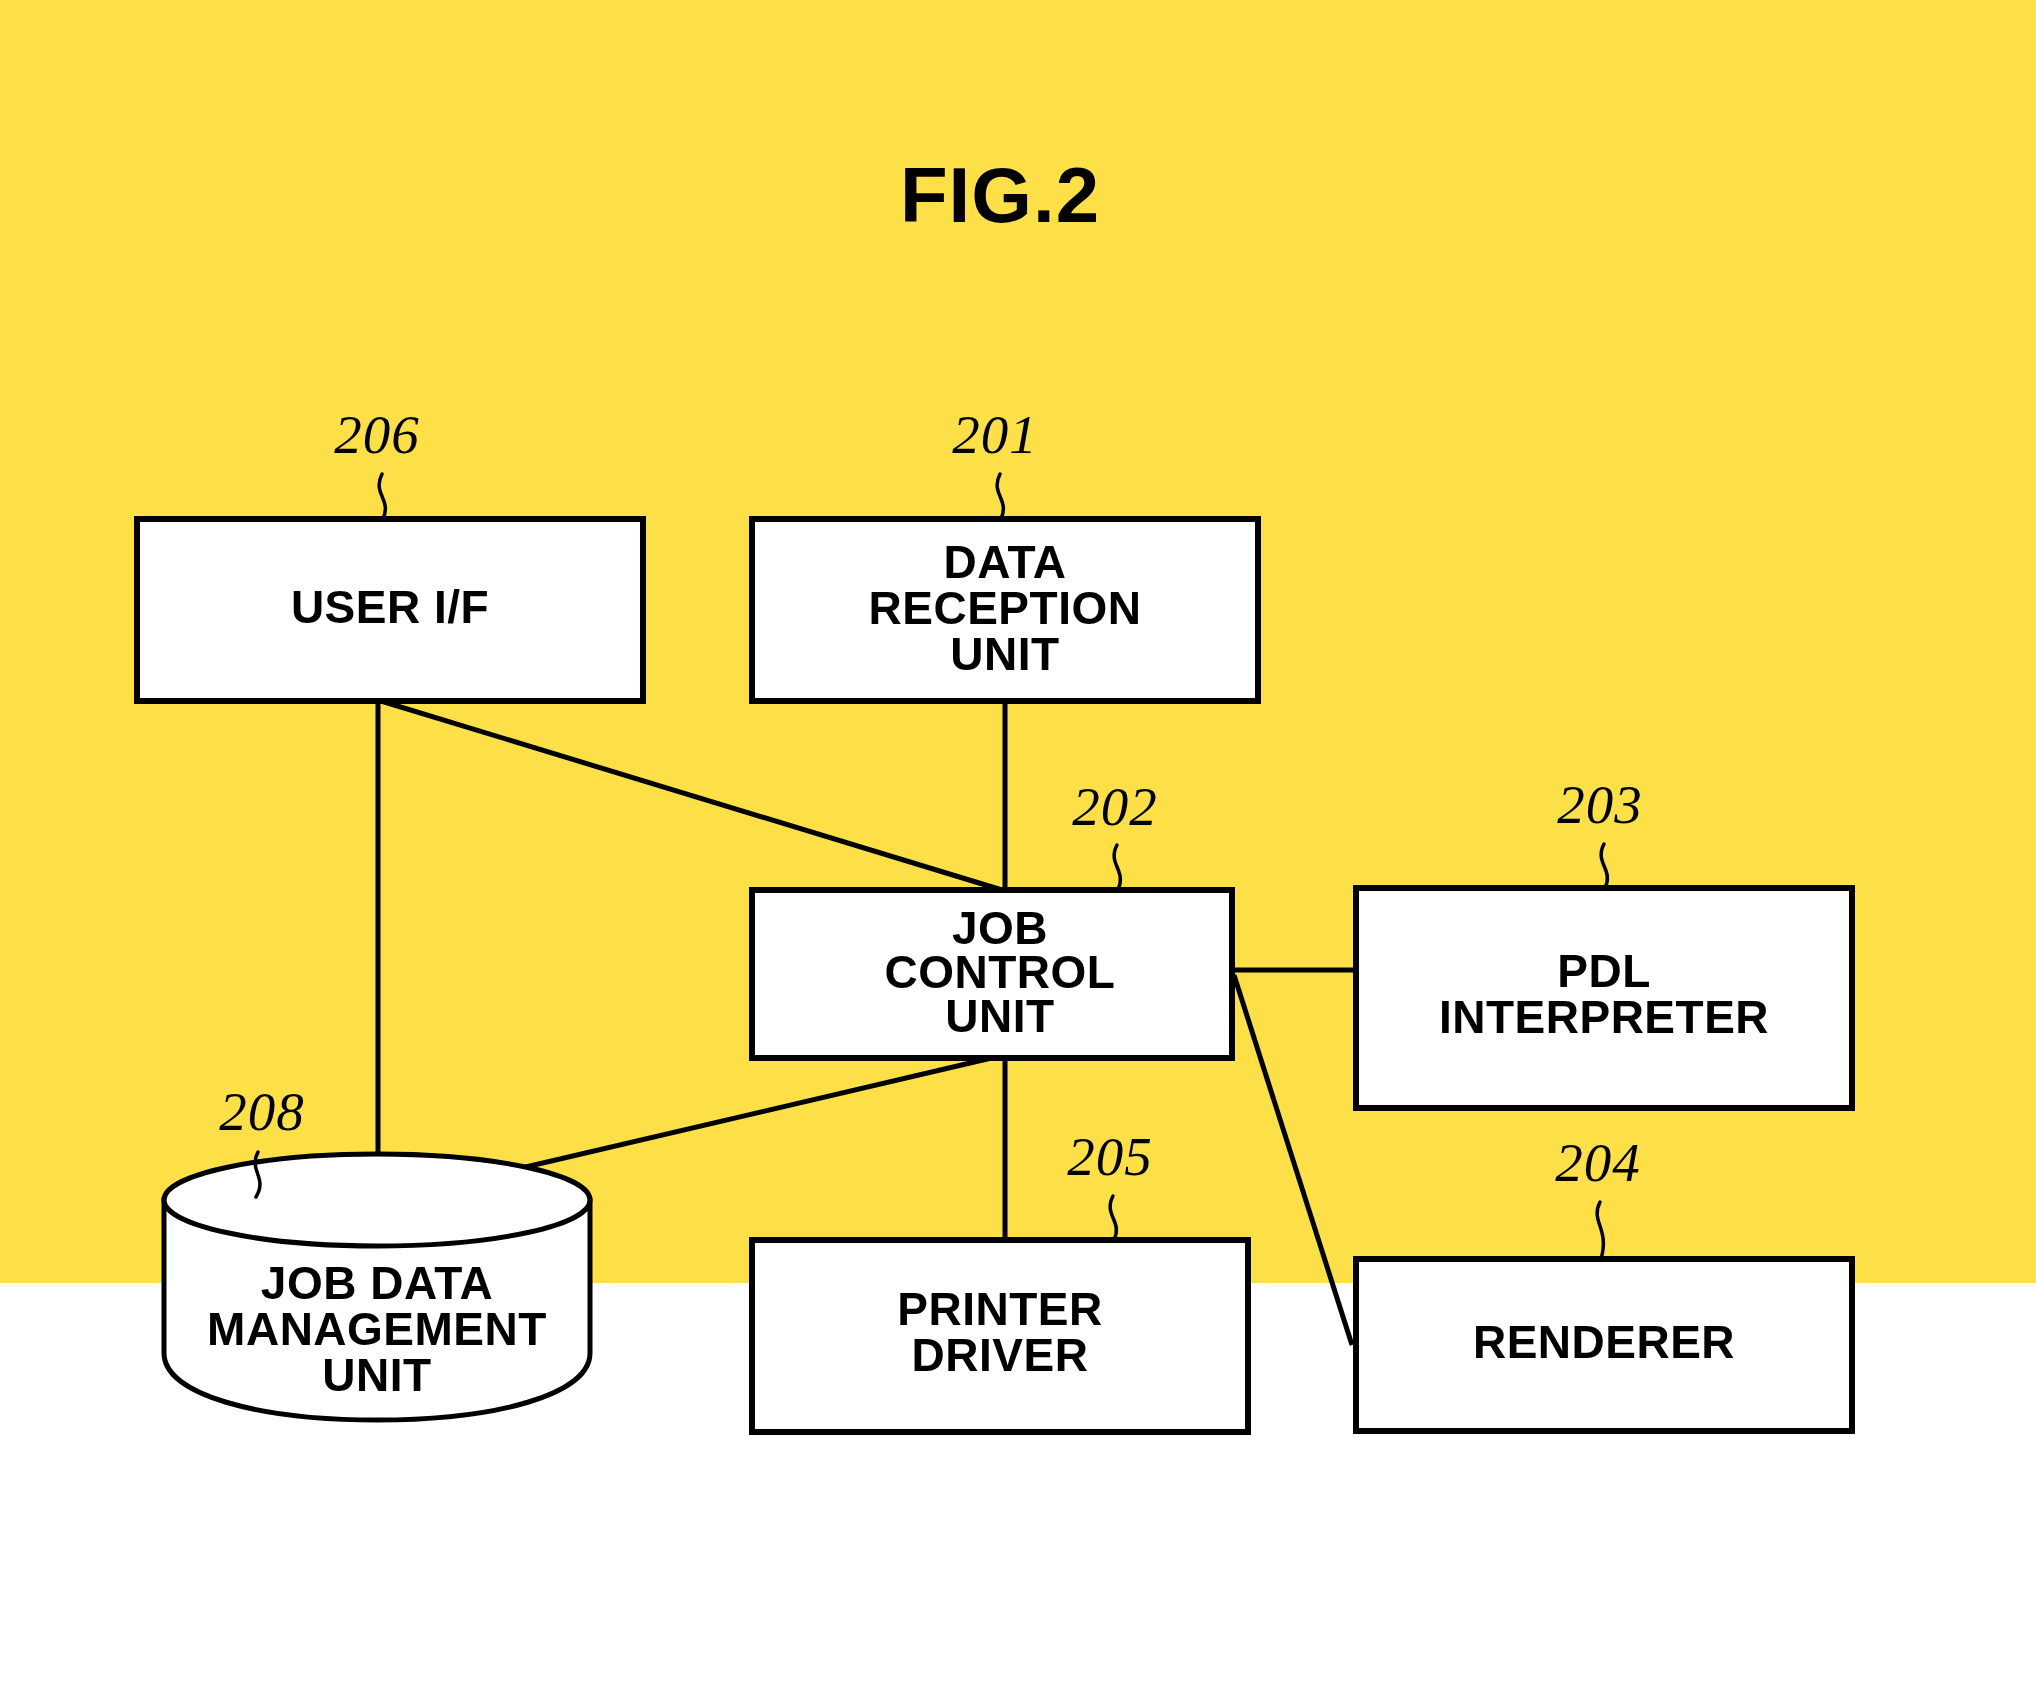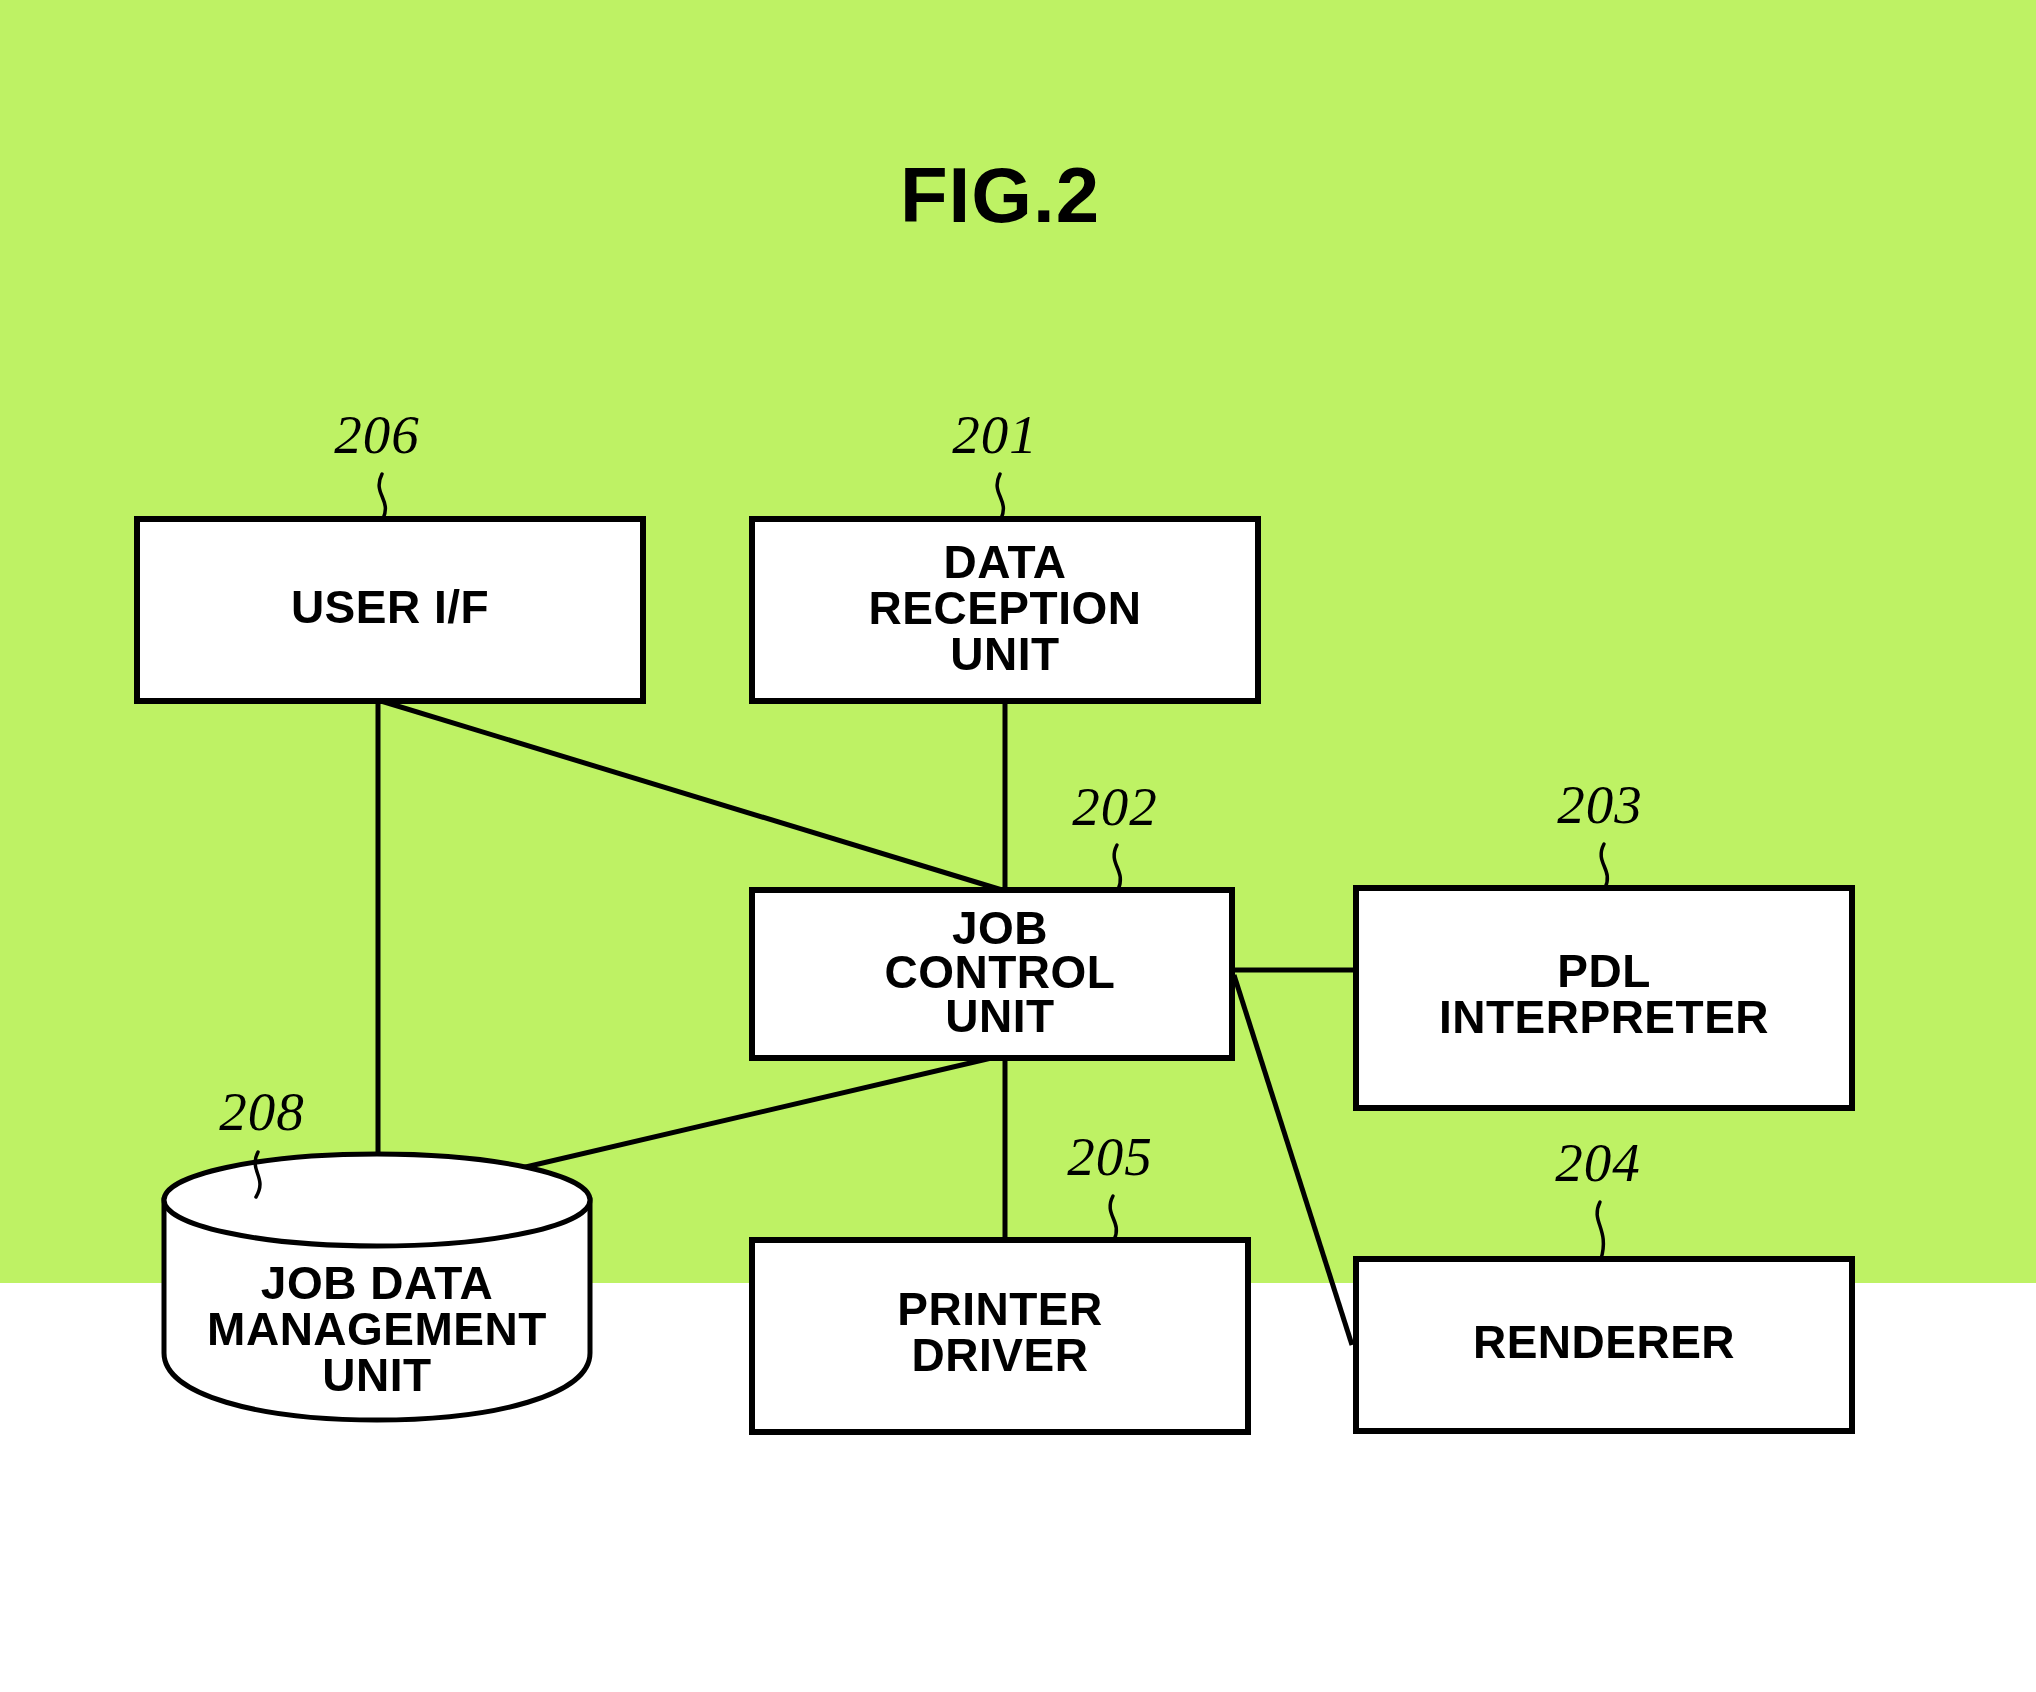--- a/index.html
+++ b/index.html
@@ -12,21 +12,21 @@
     width: 2036px;
     height: 1692px;
     font-family: "Liberation Sans", sans-serif;
     color: #000000;
     overflow: hidden;
   }
   #figure-root {
     position: relative;
     width: 2036px;
     height: 1283px;
-    background: #bef264;
+    background: #fde047;
     text-decoration: underline;
   }
   svg#diagram {
     position: absolute;
     top: 0;
     left: 0;
     width: 2036px;
     height: 1692px;
   }
   .fig-title {

